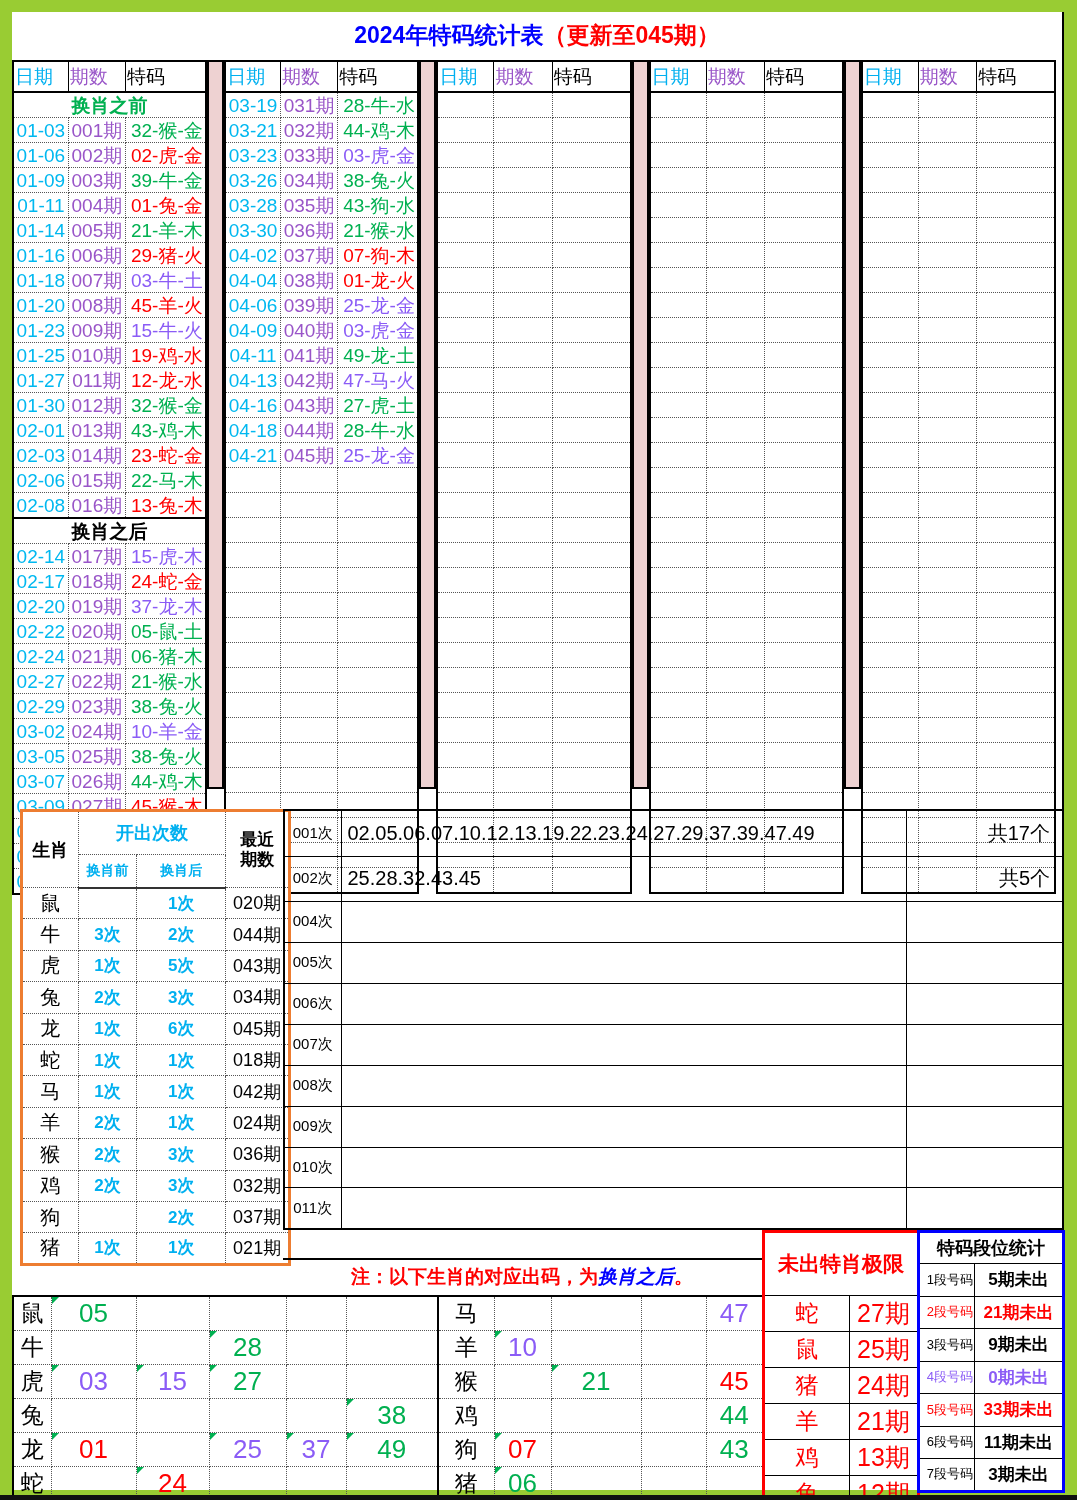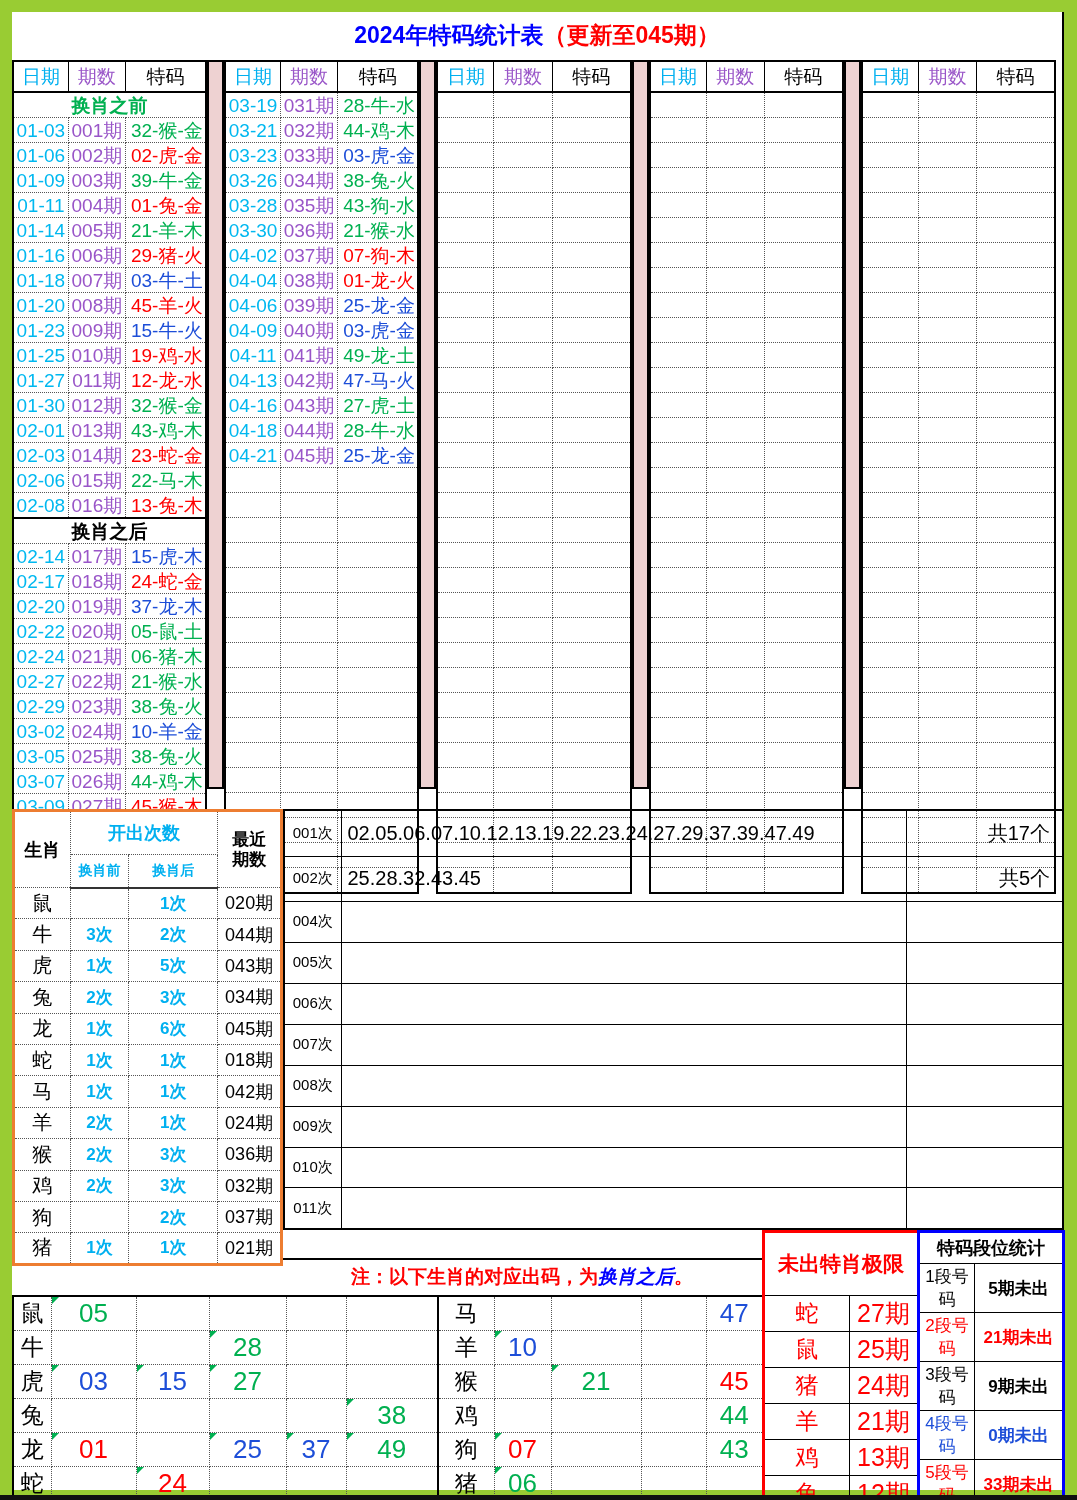--- a/index.html
+++ b/index.html
@@ -11,31 +11,31 @@
   
   .title{position:absolute;left:0;top:0;width:100%;height:46px;text-align:center;font-size:23px;font-weight:bold;line-height:46px;white-space:nowrap;}
   .title .t-main{color:#0000ff;}
   .title .t-suffix{color:#ff0000;}
 
   
   .top-section{position:absolute;left:0;top:48px;width:1044px;height:733px;display:flex;}
   table{border-collapse:collapse;}
   .top-table{flex:1;height:733px;table-layout:fixed;border:2px solid #000;}
   .top-table td{overflow:hidden;white-space:nowrap;}
-  .top-table .hd{height:27px;text-align:center;font-size:19px;border-bottom:2px solid #000;border-right:1px solid #000;margin-top:32px;}
+  .top-table .hd{height:27px;text-align:left;font-size:19px;border-bottom:2px solid #000;border-right:1px solid #000;margin-top:32px;}
   .top-table .rw td{height:22px;font-size:19px;line-height:21px;border-right:1px dotted #555;border-bottom:1px dotted #555;}
   .top-table td:last-child{border-right:none;}
   .top-table .cd{text-align:center;color:#00b8f0;}
   .top-table .cp{text-align:center;color:#9955c8;}
   .top-table .cc{text-align:left;padding-left:5px;font-size:20px;}
   .top-table .section-td{height:22px;text-align:center;font-weight:bold;font-size:19px;border-top:2px solid #000;border-bottom:2px solid #000;margin-top:25px;}
   .divider{width:13px;height:725px;background:#eed2d2;border:2px solid #000;}
 
   
-  .stats{position:absolute;left:0;top:797px;}
+  .stats{position:absolute;left:8px;top:797px;}
   .stats table{width:271px;height:454px;table-layout:fixed;border:3px solid #ed7d31;background:#fff;}
   .stats td{border:1px dotted #555;text-align:center;overflow:hidden;}
   .stats .h1{font-size:18px;font-weight:bold;color:#00b0f0;}
   .stats .hz{font-size:18px;font-weight:bold;color:#000;text-align:center;}
   .stats .h2{font-size:14px;font-weight:bold;color:#00b0f0;border-bottom:2px solid #333;}
   .stats .hr2{font-size:17px;font-weight:bold;color:#000;line-height:20px;}
   .stats .zd{font-size:20px;color:#000;}
   .stats .ct{font-size:17px;font-weight:bold;color:#00b0f0;}
   .stats .rc{font-size:18px;color:#000;}
 
@@ -69,26 +69,26 @@
   .limit td{border:1px solid #000;text-align:center;color:#ff0000;overflow:hidden;}
   .limit .lt{font-size:21px;font-weight:bold;}
   .limit .lz{font-size:23px;}
   .limit .lp{font-size:25px;}
 
   
   .segment{position:absolute;left:905px;top:1218px;}
   .segment table{width:145px;height:260px;table-layout:fixed;border:3px solid #0000ff;}
   .segment td{border:1px solid #000;text-align:center;overflow:hidden;}
   .segment .st{font-size:18px;font-weight:bold;color:#000;}
-  .segment .sl{font-size:17px;}
+  .segment .sl{font-size:13px;text-align:right;}
   .segment .sv{font-size:17px;font-weight:bold;}
 
   .c-green{color:#00b050;}
   .c-red{color:#ff0000;}
-  .c-blue{color:#1d4ed8;}
+  .c-blue{color:#8b5cf6;}
   .c-black{color:#000000;}
 </style>
 </head>
 <body>
 
 <div class="page">
   <div class="inner">
 
     <div class="title">
       <span class="t-main">2024年特码统计表</span><span class="t-suffix">（更新至045期）</span>

